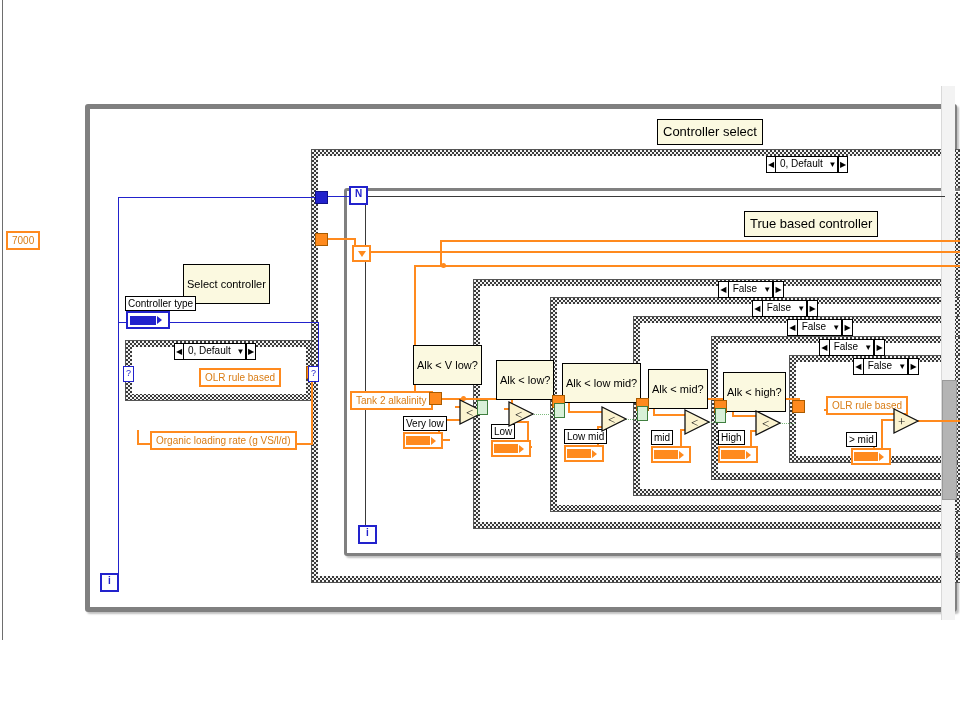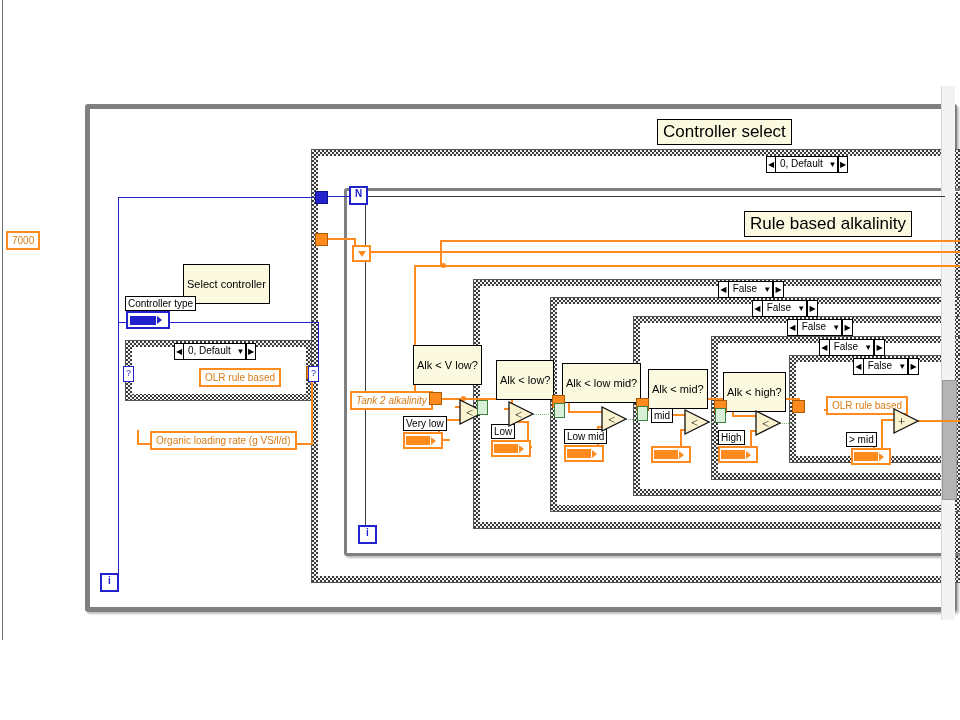--- a/index.html
+++ b/index.html
@@ -35,21 +35,21 @@
   .selector .arrow{width:11px;background:#ffffff;border-right:1px solid #000;
      display:flex;align-items:center;justify-content:center;font-size:8px;}
   .selector .arrow.r{border-right:none;border-left:1px solid #000;}
   .selector .lbl{flex:1;padding:0 5px 0 4px;white-space:nowrap;text-align:left;}
   .selector .caret{width:13px;display:flex;align-items:center;justify-content:center;
      font-size:8px;border-right:1px solid #000;}
 
   
   .cmt{position:absolute;background:#fbf9e0;border:1px solid #000;
        padding:12px 3px;font-size:11px;line-height:14px;color:#000;white-space:nowrap;z-index:25;}
-  .cmt.big{font-size:17px;line-height:22px;padding:1px 5px;}
+  .cmt.big{font-size:13px;line-height:22px;padding:1px 5px;}
 
   
   .term-orange{position:absolute;border:2px solid #ff8a1e;background:#ffffff;
      box-shadow:0 0 0 2px #ffffff inset;padding:1px 4px;
      font-size:10px;line-height:13px;color:#d97c14;white-space:nowrap;z-index:25;}
 
   
   .cap{position:absolute;background:#ffffff;border:1px solid #000;padding:0 2px;
      font-size:10px;line-height:13px;color:#000;white-space:nowrap;z-index:26;}
 
@@ -147,21 +147,21 @@
   <div class="wire blue v" style="left:118px;top:197px;height:388px;"></div>
   <div class="wire blue h" style="left:118px;top:197px;width:205px;"></div>
   <div class="wire blue h" style="left:118px;top:322px;width:200px;"></div>
   <div class="wire blue v" style="left:318px;top:322px;height:48px;"></div>
   <div class="wire blue h" style="left:165px;top:322px;width:4px;"></div>
 
   <div class="ndx" style="left:100px;top:573px;">i</div>
 
   <div class="cmt big" style="left:657px;top:119px;">Controller select</div>
 
-  <div class="cmt big" style="left:744px;top:211px;">Rule based alkalinity</div>
+  <div class="cmt big" style="left:744px;top:211px;">True based controller</div>
 
   <div class="case" style="left:312px;top:150px;width:648px;height:432px;">
     <div class="case-inner"></div>
   </div>
   <div class="selector" style="left:766px;top:156px;width:80px;">
     <div class="arrow">◀</div>
     <div class="lbl">0, Default</div>
     <div class="caret">▼</div>
     <div class="arrow r">▶</div>
   </div>
@@ -230,21 +230,21 @@
     <div class="caret">▼</div>
     <div class="arrow r">▶</div>
   </div>
   <div class="selector" style="left:853px;top:358px;width:64px;">
     <div class="arrow">◀</div>
     <div class="lbl">False</div>
     <div class="caret">▼</div>
     <div class="arrow r">▶</div>
   </div>
 
-  <div class="term-orange" style="left:350px;top:391px;font-style:italic;">Tank 2 alkalinity</div>
+  <div class="term-orange" style="left:350px;top:391px;">Tank 2 alkalinity</div>
 
   <div class="cmt" style="left:413px;top:345px;text-align:center;">Alk &lt; V low?</div>
   <div class="cmt" style="left:496px;top:360px;">Alk &lt; low?</div>
   <div class="cmt" style="left:562px;top:363px;">Alk &lt; low mid?</div>
   <div class="cmt" style="left:648px;top:369px;">Alk &lt; mid?</div>
   <div class="cmt" style="left:723px;top:372px;">Alk &lt; high?</div>
 
   <div class="cap" style="left:403px;top:416px;">Very low</div>
   <div class="dbl" style="left:403px;top:432px;">
       <i></i>
@@ -256,21 +256,21 @@
       <i></i>
       <b></b>
     </div>
 
   <div class="cap" style="left:564px;top:429px;">Low mid</div>
   <div class="dbl" style="left:564px;top:445px;">
       <i></i>
       <b></b>
     </div>
 
-  <div class="cap" style="left:651px;top:408px;text-align:center;">mid</div>
+  <div class="cap" style="left:651px;top:430px;text-align:center;">mid</div>
   <div class="dbl" style="left:651px;top:446px;">
       <i></i>
       <b></b>
     </div>
 
   <div class="cap" style="left:718px;top:430px;">High</div>
   <div class="dbl" style="left:718px;top:446px;">
       <i></i>
       <b></b>
     </div>

